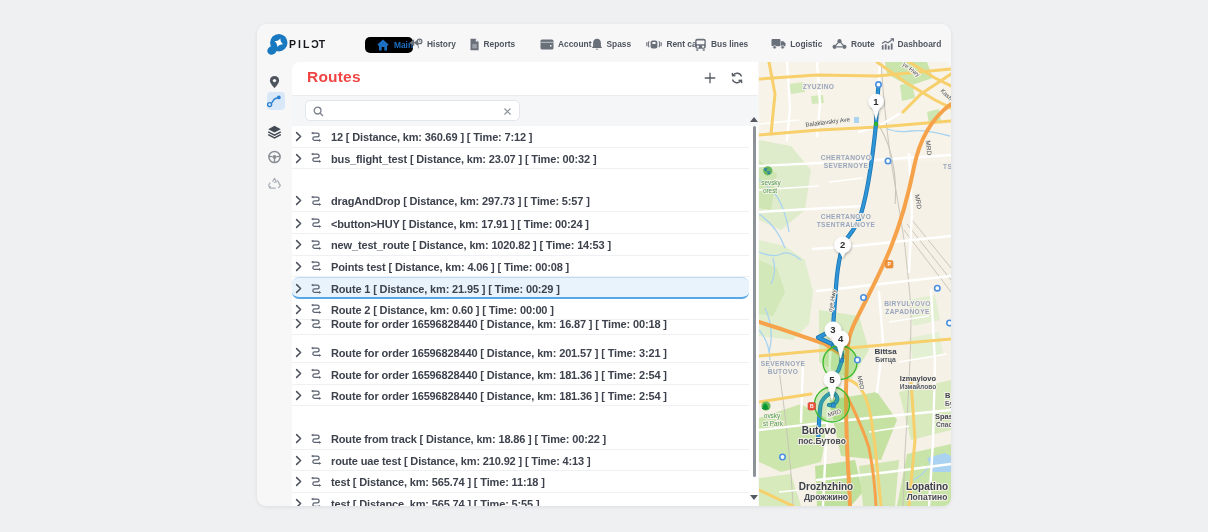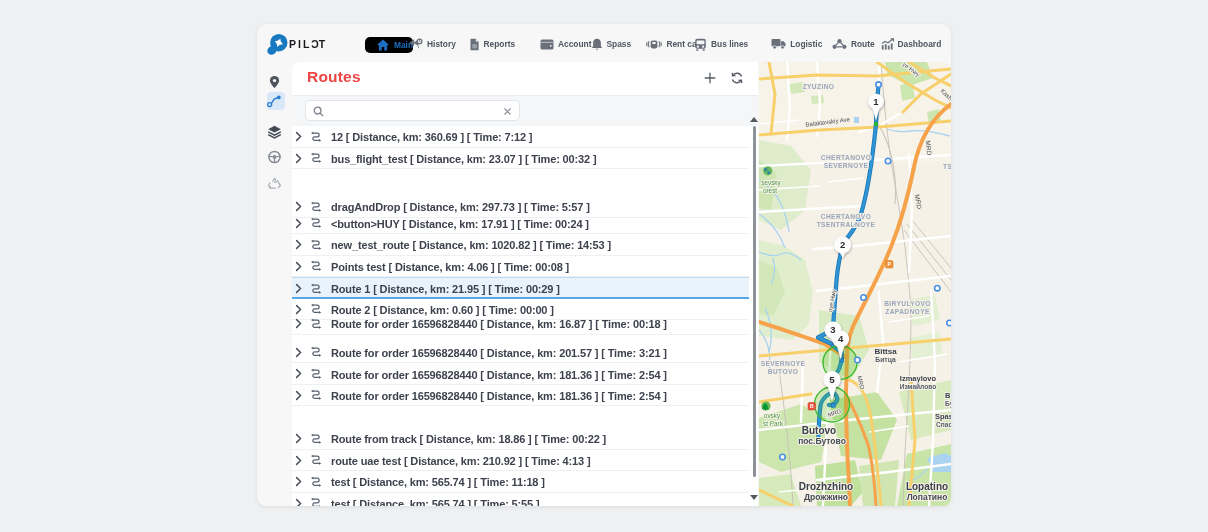--- a/index.html
+++ b/index.html
@@ -14,21 +14,21 @@
 .sidebar { position:absolute; left:0; top:38px; width:35px; bottom:0; }
 .sideicon { position:absolute; left:0; width:35px; text-align:center; }
 .routebtn { position:absolute; left:10px; top:29.5px; width:18px; height:18px; background:#d9e8f8; border-radius:4px; }
 .panel { position:absolute; left:35px; top:38px; width:466px; height:444px; background:#ffffff; border-radius:8px 0 0 0; overflow:hidden; }
 .ptitle { position:absolute; left:15px; top:6px; font-size:15.5px; font-weight:700; color:#ef4444; letter-spacing:0.2px; }
 .pplus { position:absolute; left:411px; top:9px; width:14px; height:14px; }
 .prefresh { position:absolute; left:438px; top:9px; width:14px; height:14px; }
 .sband { position:absolute; left:0; top:33px; width:466px; height:31.3px; background:#f5f6f8; border-top:1px solid #ececef; }
 .search { position:absolute; left:13px; top:37.5px; width:215px; height:21.5px; background:#fff; border:1px solid #e2e5e9; border-radius:5px; }
 .row { position:absolute; left:0; width:457px; height:21.55px; border-bottom:1px solid #eef0f2; }
-.row.sel { background:#e9f3fc; border-top:1px solid #bcdcf5; border-bottom:2px solid #58a8e7; }
+.row.sel { background:#e9f3fc; border-top:1px solid #bcdcf5; border-bottom:2px solid #58a8e7;border-radius:7px; }
 .rchev { position:absolute; left:3px; top:5px; }
 .ricon { position:absolute; left:18px; top:3.5px; }
 .rtxt { position:absolute; left:39px; top:5.2px; font-size:11px; font-weight:700; color:#3d424d; letter-spacing:-0.15px; white-space:nowrap;text-align:center; }
 .sbar { position:absolute; left:460.5px; top:64px; width:3.5px; height:351px; background:#8d9299; border-radius:2px; }
 .sarr { position:absolute; left:458px; width:0; height:0; border-left:4px solid transparent; border-right:4px solid transparent; }
 .map { position:absolute; left:502px; top:38px; width:192px; height:444px; border-radius:0 8px 8px 0; overflow:hidden; background:#f5f2e9; }
 </style></head>
 <body>
 <div class="card">
   <div class="nav">
@@ -197,21 +197,21 @@
         <svg class="rchev" width="7" height="11" viewBox="0 0 7 11">
           <path d="M1.6 1.6 L5.6 5.5 L1.6 9.4" fill="none" stroke="#4a505a" stroke-width="1.5" stroke-linecap="round" stroke-linejoin="round"></path>
         </svg>
         <svg class="ricon" width="12" height="12" viewBox="0 0 12 12">
           <path d="M3 3.1 L7.2 3.1 A1.9 1.9 0 0 1 7.2 6.9 L4.6 6.9 A1.75 1.75 0 0 0 4.6 10.4 L9.4 10.4" fill="none" stroke="#5a6170" stroke-width="1.25"></path>
           <path d="M3.3 1.7 L1 3.1 L3.3 4.5 Z" fill="#5a6170"></path>
           <path d="M9 9 L11.3 10.4 L9 11.8 Z" fill="#5a6170"></path>
         </svg>
         <span class="rtxt">bus_flight_test [ Distance, km: 23.07 ] [ Time: 00:32 ]</span>
       </div>
-<div class="row" style="top:134px">
+<div class="row" style="top:128px">
         <svg class="rchev" width="7" height="11" viewBox="0 0 7 11">
           <path d="M1.6 1.6 L5.6 5.5 L1.6 9.4" fill="none" stroke="#4a505a" stroke-width="1.5" stroke-linecap="round" stroke-linejoin="round"></path>
         </svg>
         <svg class="ricon" width="12" height="12" viewBox="0 0 12 12">
           <path d="M3 3.1 L7.2 3.1 A1.9 1.9 0 0 1 7.2 6.9 L4.6 6.9 A1.75 1.75 0 0 0 4.6 10.4 L9.4 10.4" fill="none" stroke="#5a6170" stroke-width="1.25"></path>
           <path d="M3.3 1.7 L1 3.1 L3.3 4.5 Z" fill="#5a6170"></path>
           <path d="M9 9 L11.3 10.4 L9 11.8 Z" fill="#5a6170"></path>
         </svg>
         <span class="rtxt">dragAndDrop [ Distance, km: 297.73 ] [ Time: 5:57 ]</span>
       </div>

